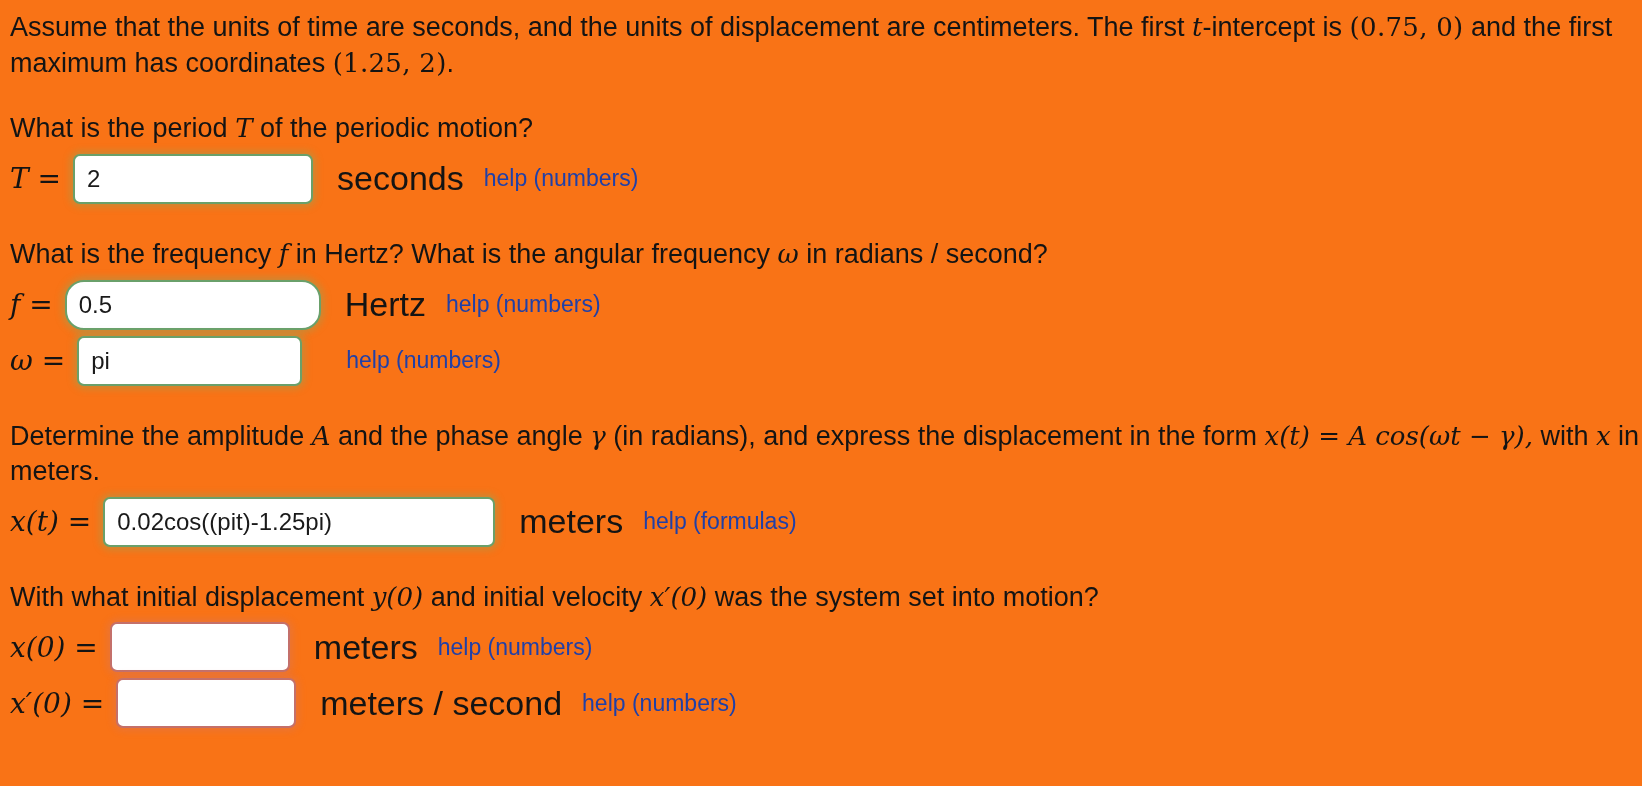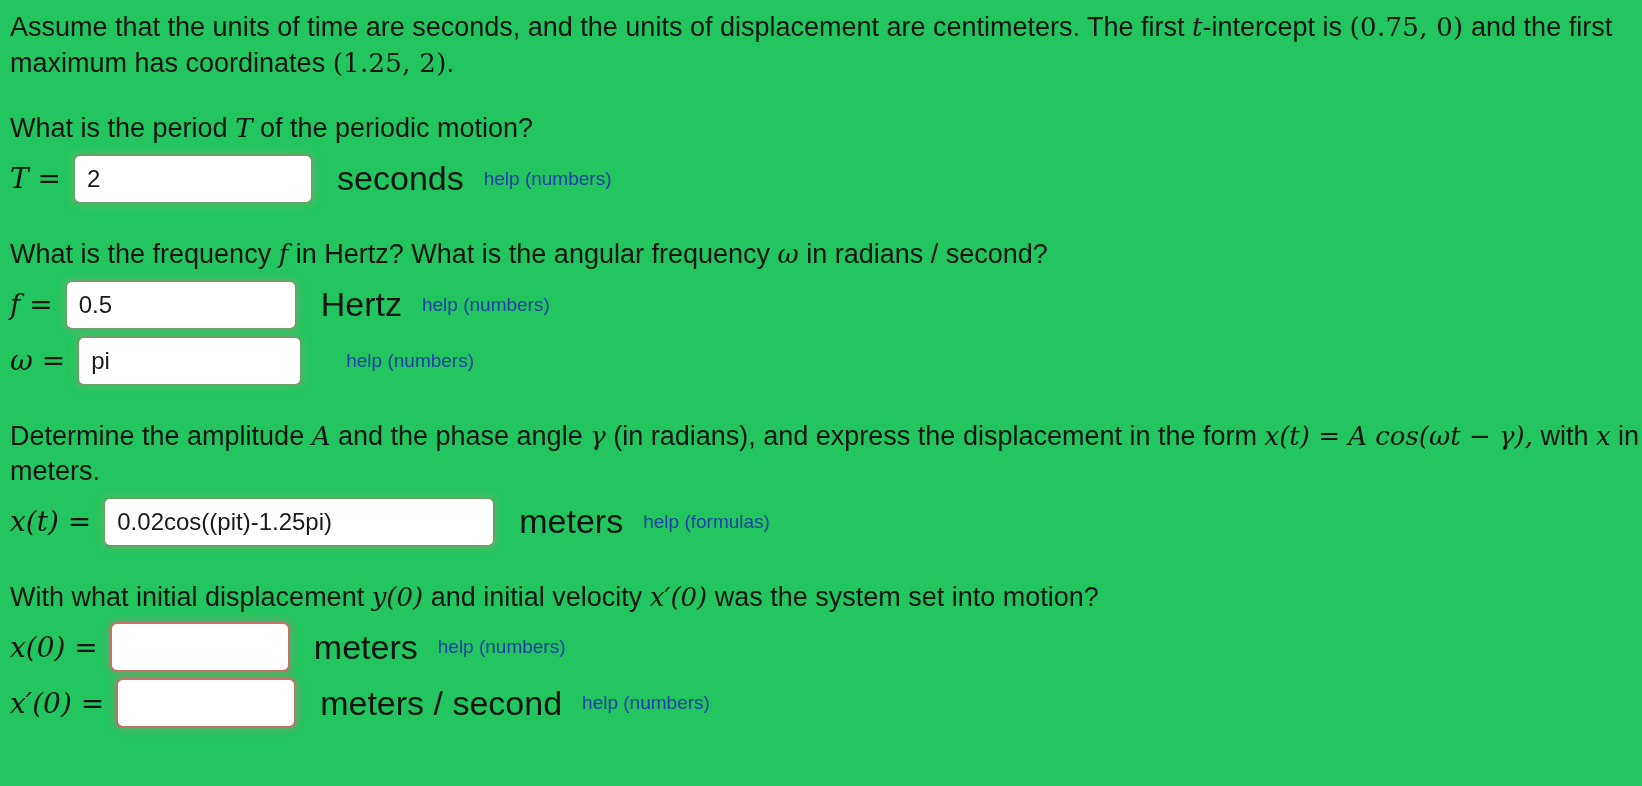--- a/index.html
+++ b/index.html
@@ -10,21 +10,21 @@
   body {
     width: 1642px;
     height: 786px;
     font-family: "Liberation Sans", sans-serif;
     color: #111111;
     overflow: hidden;
   }
   .page {
     width: 1642px;
     height: 786px;
-    background: #22c55e;
+    background: #f97316;
     padding: 10px 0 12px 10px;
     box-sizing: border-box;
   }
 
   
   .para {
     font-size: 27px;
     line-height: 1.32;
     color: #141414;
     max-width: 1630px;
@@ -80,33 +80,33 @@
   }
   .inp-ok {
     border: 2px solid #6aa06a;
     box-shadow: 0 0 7px 3px rgba(120,180,110,0.35);
   }
   .inp-bad {
     border: 2px solid #c4706a;
     box-shadow: 0 0 7px 3px rgba(205,120,115,0.32);
   }
   .w-period   { width: 240px; }
-  .w-freq     { width: 232px; }
+  .w-freq     { width: 256px; border-radius: 19px; }
   .w-omega    { width: 225px; }
   .w-xt       { width: 392px; }
   .w-x0       { width: 180px; }
   .w-xp0      { width: 180px; }
 
   .unit {
     font-size: 34px;
     color: #141414;
     white-space: nowrap;
   }
   .help-link {
-    font-size: 19px;
+    font-size: 23px;
     color: #2040a8;
     text-decoration: none;
     white-space: nowrap;
     cursor: pointer;
   }
   .gap-md { width: 20px; display: inline-block; flex: none; }
   .gap-lg { width: 24px; display: inline-block; flex: none; }
   .lbl-gap { width: 12px; display: inline-block; flex: none; }
 </style>
 </head>

